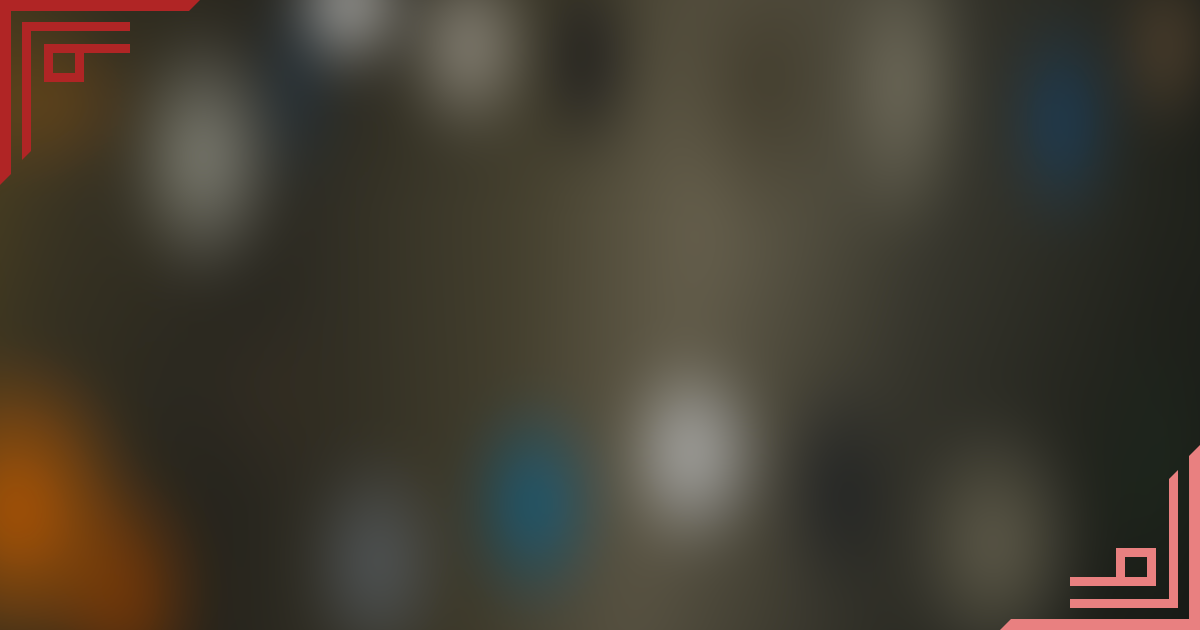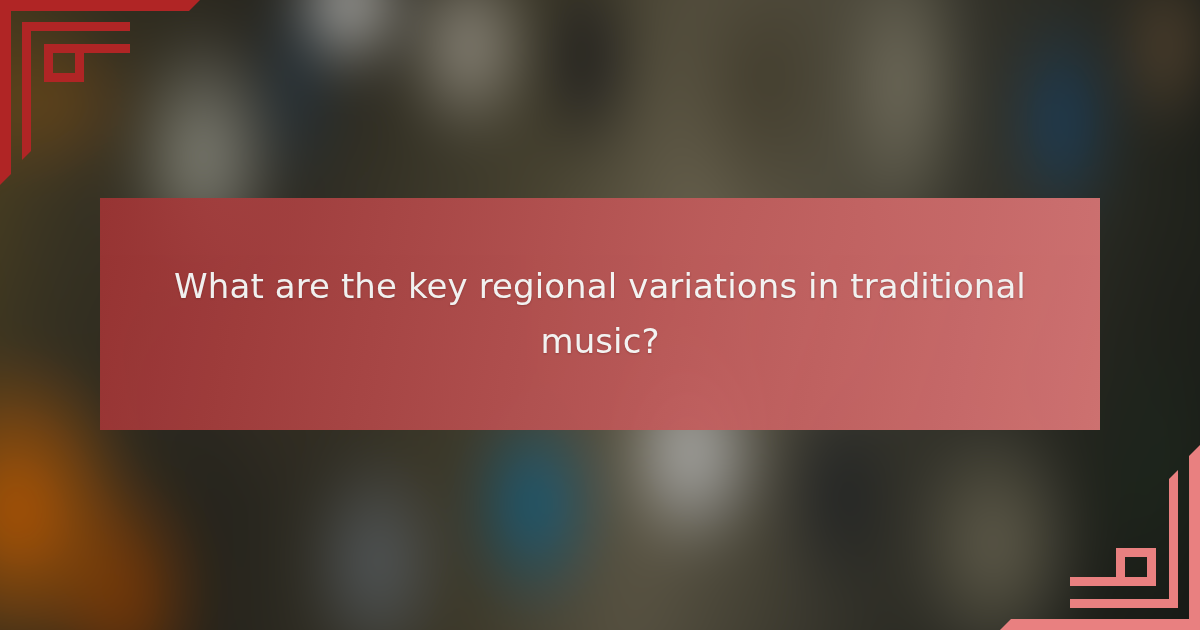--- a/index.html
+++ b/index.html
@@ -141,17 +141,14 @@
     <div class="bar" style="right:0; bottom:0; width:200px; height:11px; clip-path:polygon(11px 0,100% 0,100% 100%,0 100%);"></div>
     <div class="bar" style="right:0; bottom:0; width:11px; height:185px; clip-path:polygon(0 11px,100% 0,100% 100%,0 100%);"></div>
     <div class="bar" style="right:22px; bottom:22px; width:108px; height:9px;"></div>
     <div class="bar" style="right:22px; bottom:22px; width:9px; height:138px; clip-path:polygon(0 9px,100% 0,100% 100%,0 100%);"></div>
     <div class="bar" style="right:44px; bottom:44px; width:86px; height:9px;"></div>
     <div class="bar" style="right:44px; bottom:53px; width:9px; height:29px;"></div>
     <div class="bar" style="right:75px; bottom:44px; width:9px; height:38px;"></div>
     <div class="bar" style="right:44px; bottom:73px; width:40px; height:9px;"></div>
   </div>
 
-  <div class="banner" style="background: linear-gradient(100deg, rgb(158, 52, 52) 0%, rgb(218, 119, 119) 100%); opacity: 0.93;">
-    <h1 class="banner-title" style="color: rgb(255, 255, 255);">What are the key regional variations in traditional music?</h1>
-  </div>
 
 </div>
 
 </body></html>

